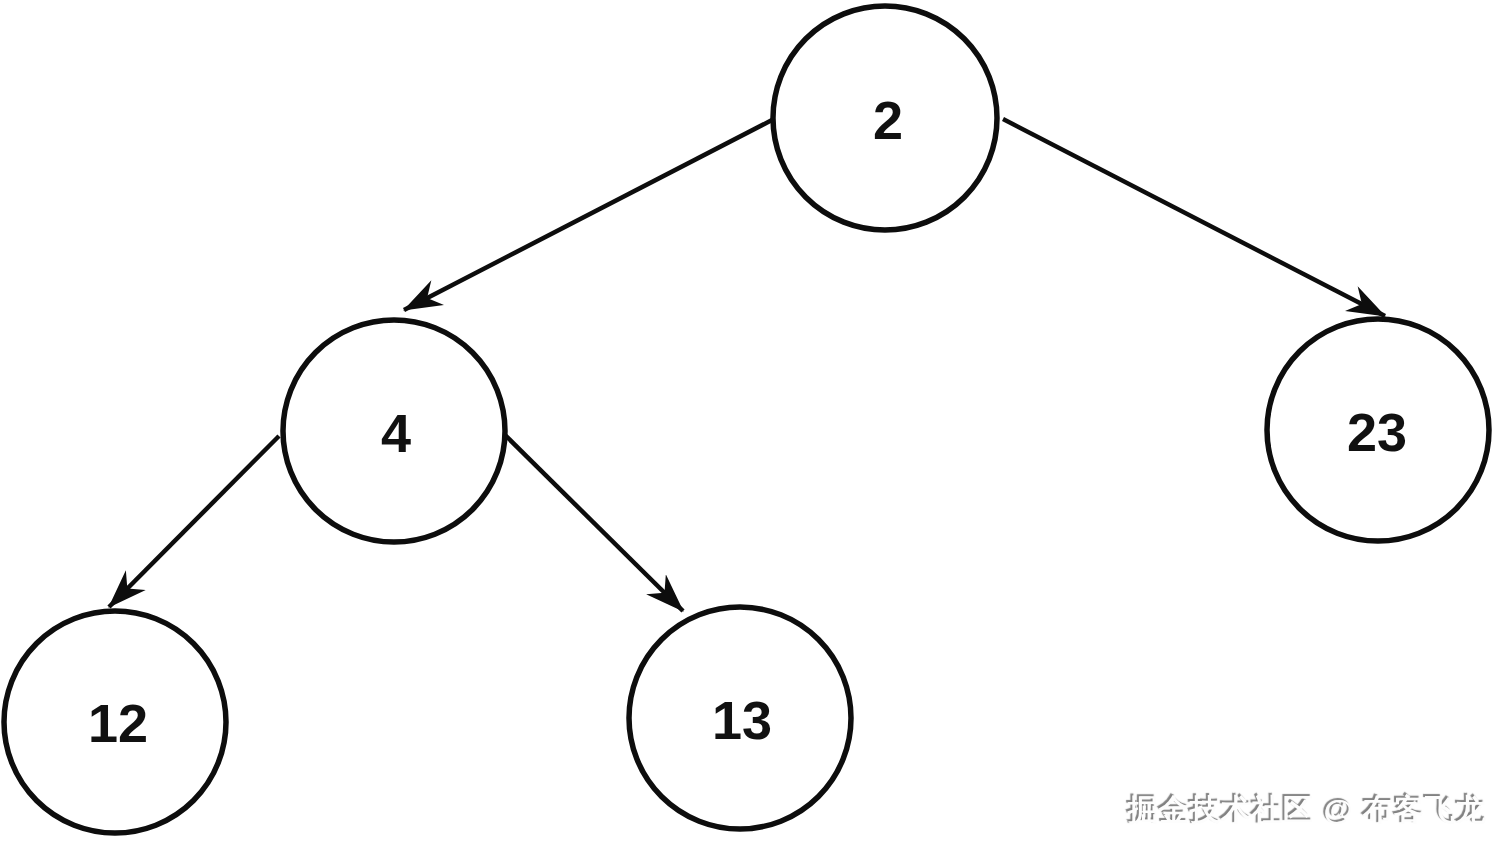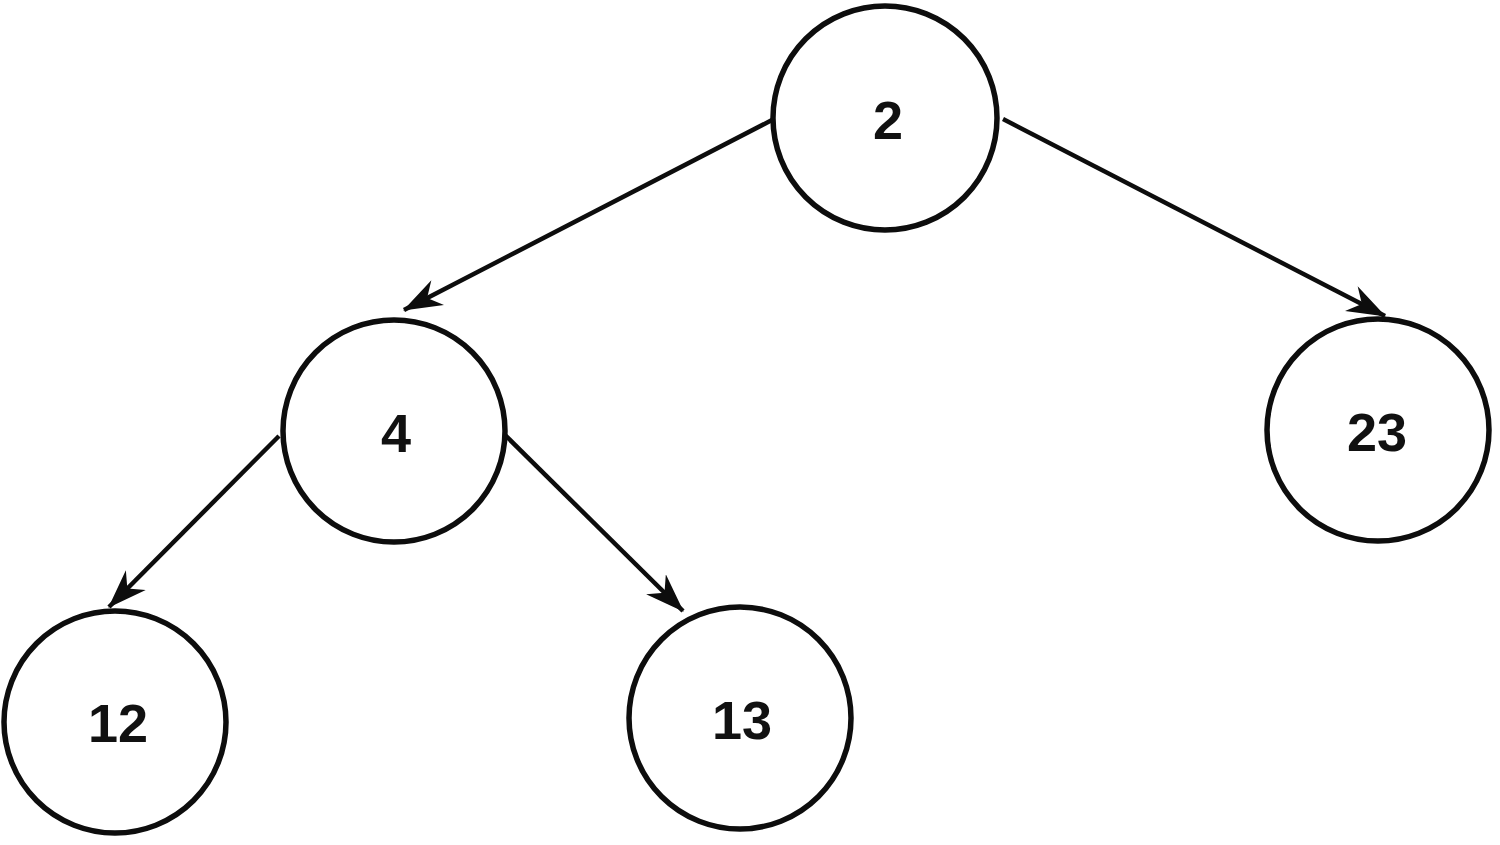--- a/index.html
+++ b/index.html
@@ -94,14 +94,15 @@
       <text class="node-label" x="118" y="742">12</text>
     </g>
 
     <g>
       <circle class="node-circle" cx="740" cy="718" r="111"></circle>
       <text class="node-label" x="742" y="739">13</text>
     </g>
 
   </svg>
 
+  <div class="watermark">掘金技术社区 @ 布客飞龙</div>
 
 </div>
 
 </body></html>

